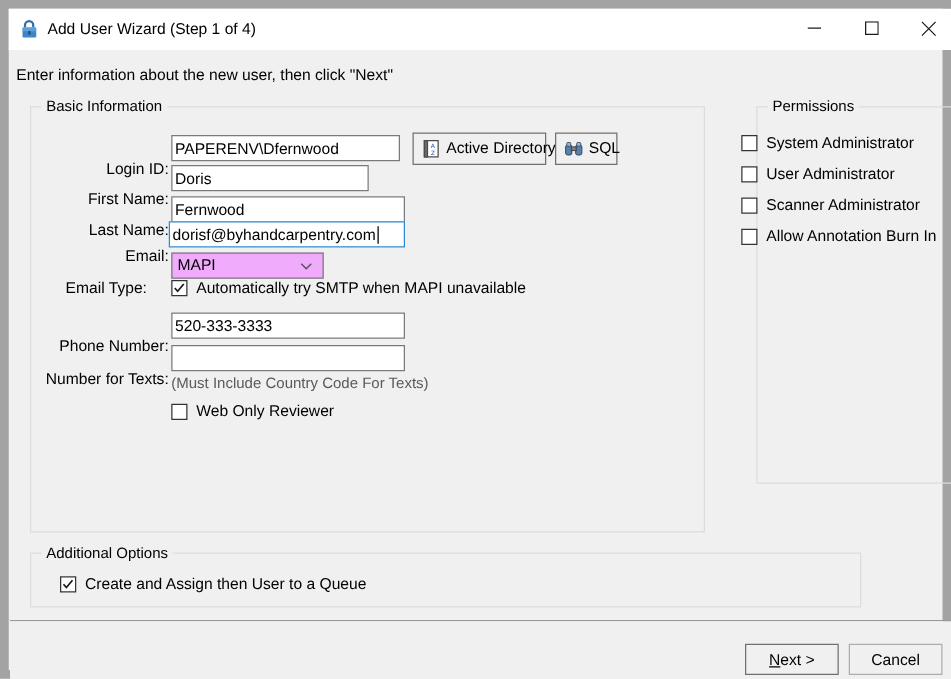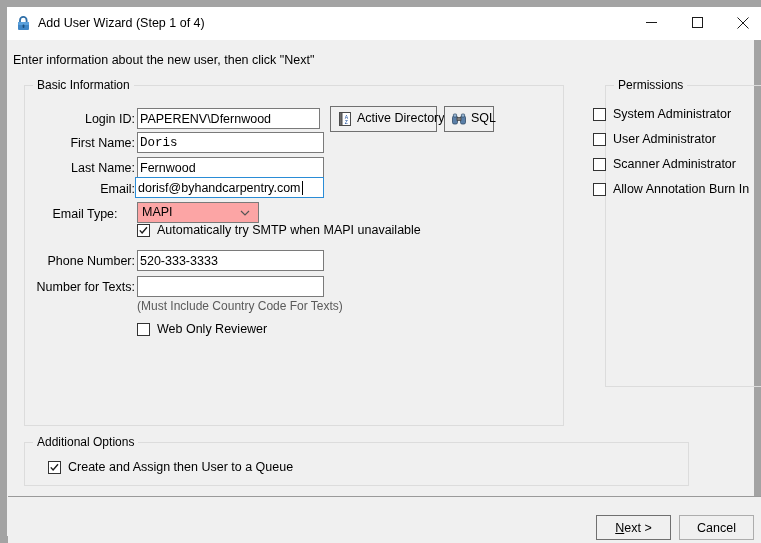--- a/index.html
+++ b/index.html
@@ -95,20 +95,21 @@
   #gb-permissions { left: 598px; top: 78px;  width: 175px; height: 302px; }
   #gb-additional  { left: 17px;  top: 435px; width: 665px; height: 44px; }
 
   
   .flabel {
     position: absolute;
     text-align: right;
     font-size: 12.5px;
     white-space: nowrap;
     color: #000;
+    margin-top: 16px;
   }
   .ftext {
     position: absolute;
     box-sizing: border-box;
     background: #ffffff;
     border: 1px solid #7a7a7a;
     font-family: "Liberation Sans", sans-serif;
     font-size: 12.5px;
     color: #000;
     padding: 0 2px;
@@ -126,21 +127,21 @@
     width: 1px;
     background: #000;
     height: 14px;
   }
 
   
   .fcombo {
     position: absolute;
     box-sizing: border-box;
     height: 21px;
-    background: #fca5a5;
+    background: #f0abfc;
     border: 1px solid #7a7a7a;
     padding-left: 40px;
   }
   .fcombo .combo-value {
     position: absolute;
     left: 4px; top: 2px;
     font-size: 12.5px;
     line-height: 15px;
     color: #000;
     white-space: nowrap;
@@ -308,21 +309,21 @@
         <rect x="9.5" y="5" width="5" height="8" rx="1.6" fill="#5a7fa8" stroke="#2f4a66" stroke-width="0.8"></rect>
         <rect x="6" y="6.5" width="4" height="3" fill="#7f7f7f" stroke="#3d3d3d" stroke-width="0.7"></rect>
         <rect x="2.4" y="3" width="3.2" height="3" rx="0.7" fill="#9ab8d6" stroke="#2f4a66" stroke-width="0.7"></rect>
         <rect x="10.4" y="3" width="3.2" height="3" rx="0.7" fill="#9ab8d6" stroke="#2f4a66" stroke-width="0.7"></rect>
       </svg>
     </span>
     <span class="ib-text">SQL</span>
   </button>
 
   <label class="flabel" style="left:28px; top:129px; width:100px;">First Name:</label>
-  <input class="ftext" id="f-first" type="text" style="left: 130px; top: 125px; width: 187px; font-family: Liberation Mono, monospace;" value="Doris">
+  <input class="ftext" id="f-first" type="text" style="left: 130px; top: 125px; width: 158px;" value="Doris">
 
   <label class="flabel" style="left:28px; top:154px; width:100px;">Last Name:</label>
   <input class="ftext" id="f-last" type="text" style="left: 130px; top: 150px; width: 187px;" value="Fernwood">
 
   <label class="flabel" style="left:28px; top:175px; width:100px;">Email:</label>
   <input class="ftext focused" id="f-email" type="text" style="left: 128px; top: 170px; width: 189px;" value="dorisf@byhandcarpentry.com">
   <span class="caret" id="email-caret" style="left: 294.531px; top: 174px;"></span>
 
   <label class="flabel" style="left:28px; top:200px; width:100px;text-align:center;">Email Type:</label>
   <div class="fcombo" id="f-emailtype" style="left:130px; top:195px; width:122px;">

